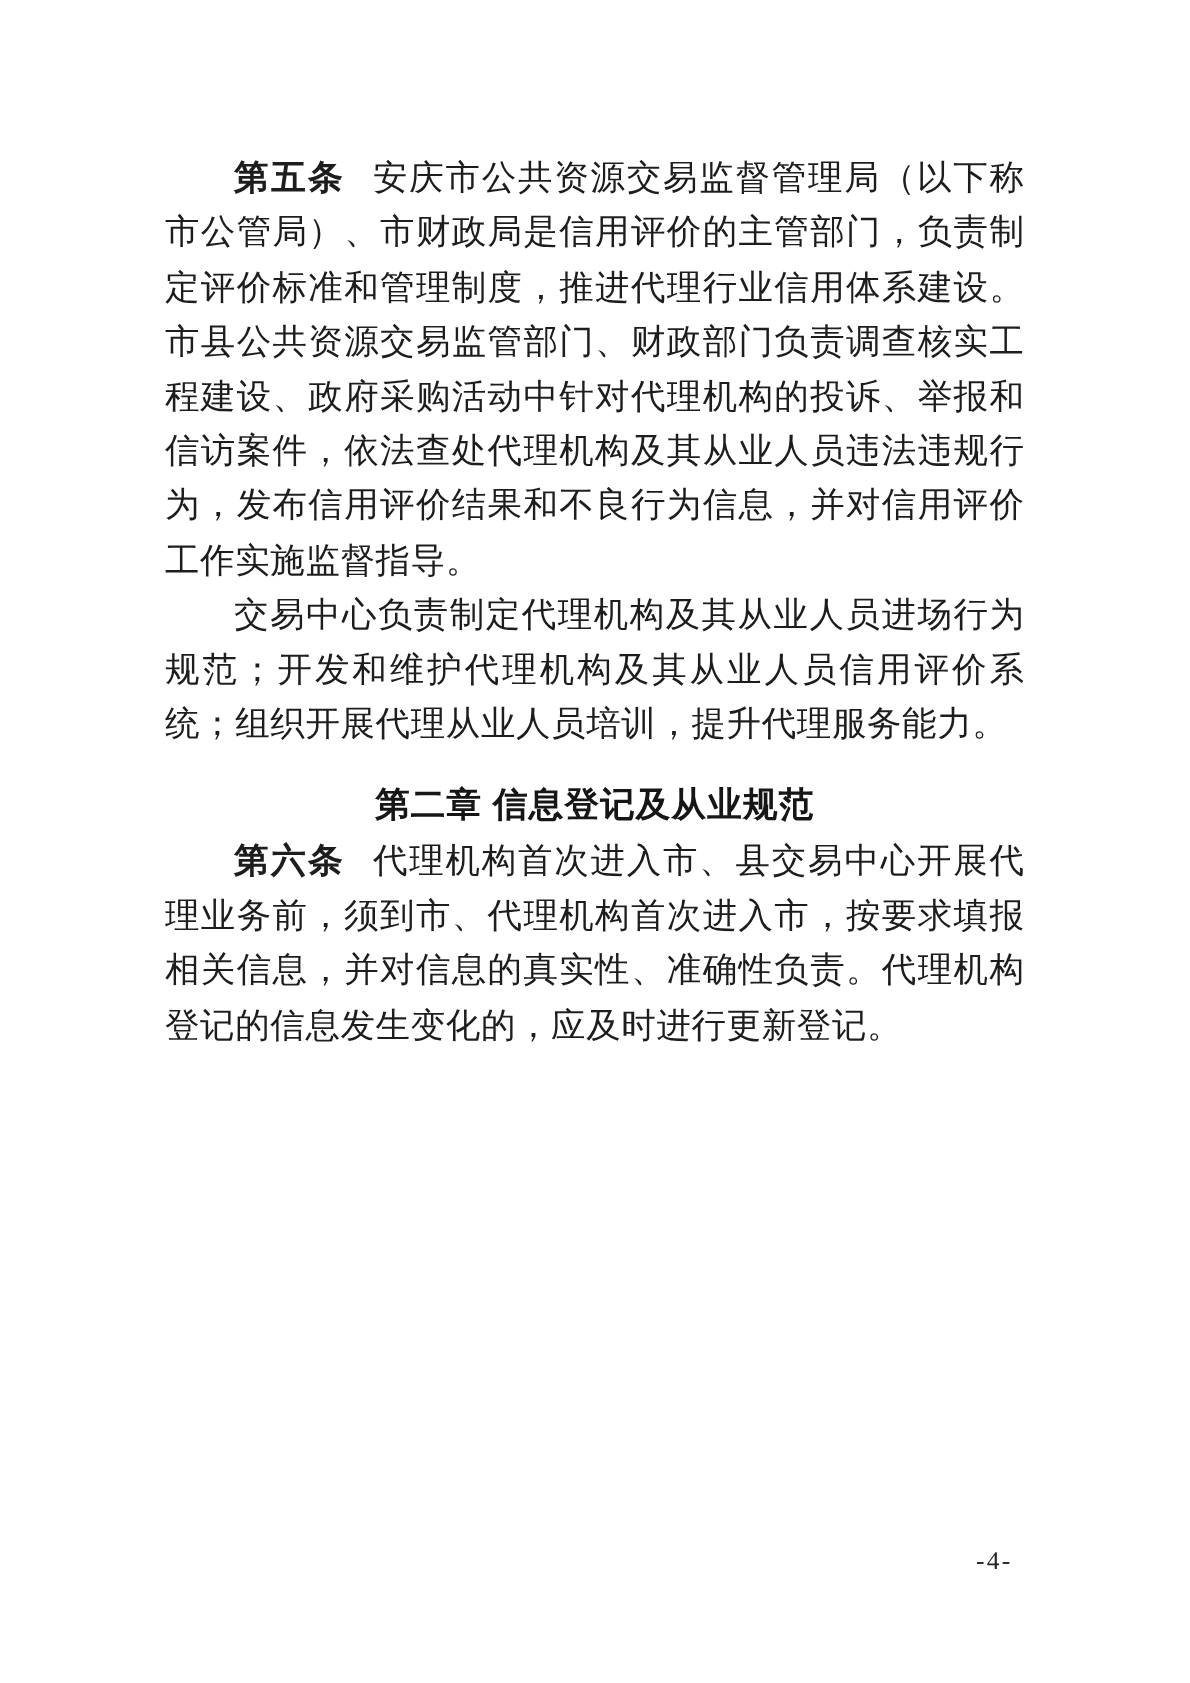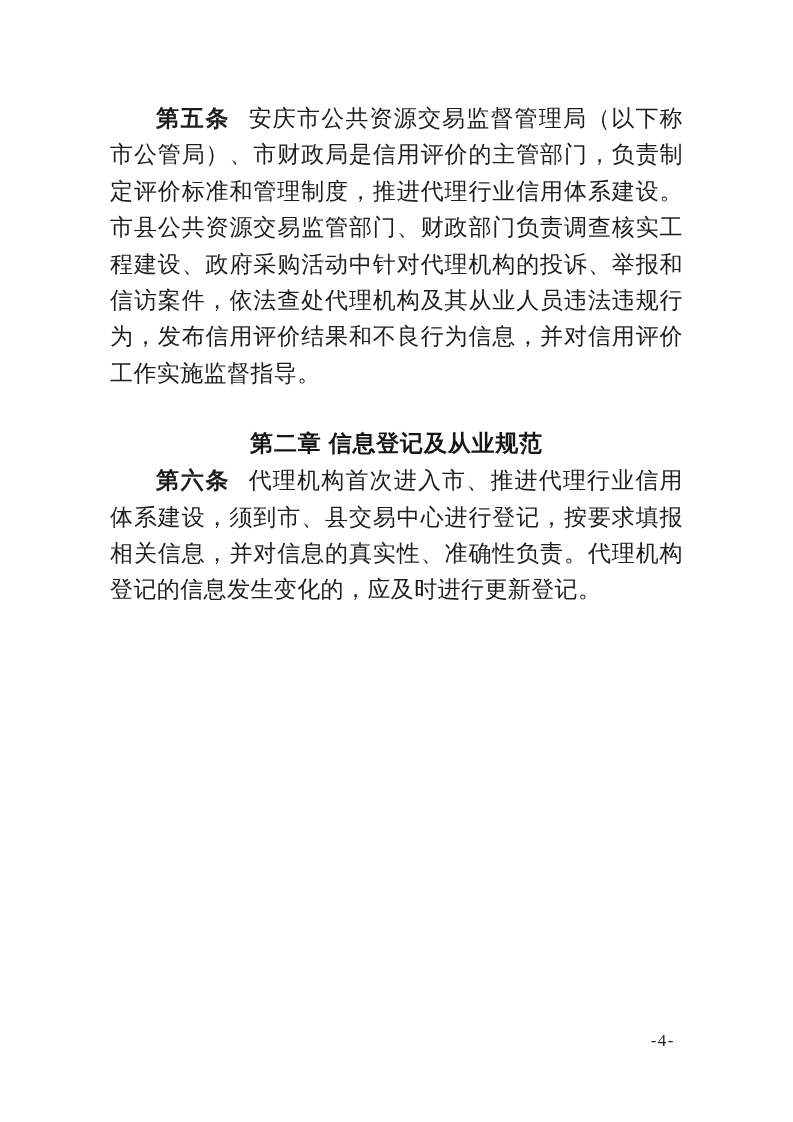--- a/index.html
+++ b/index.html
@@ -37,21 +37,21 @@
     letter-spacing: 0.4px;
   }
   .lead {
     font-weight: bold;
     font-family: "Liberation Sans", "DejaVu Sans", sans-serif;
     margin-right: 0.8em;
     letter-spacing: 1px;
   }
   .lead:empty { display: none; margin: 0; }
   .chapter {
-    margin: 33px 0 0 0;
+    margin: 17px 0 0 0;
     font-size: 23px;
     line-height: 37px;
     font-weight: bold;
     font-family: "Liberation Sans", "DejaVu Sans", sans-serif;
     text-align: center;
     text-indent: 0;
     letter-spacing: 0.8px;
     color: #161616;
   }
   .page-number {
@@ -64,24 +64,25 @@
   }
 </style>
 </head>
 <body>
 
 <div class="sheet">
   <div class="body-text">
 
     <p class="para"><span class="lead">第五条</span><span>安庆市公共资源交易监督管理局（以下称市公管局）、市财政局是信用评价的主管部门，负责制定评价标准和管理制度，推进代理行业信用体系建设。市县公共资源交易监管部门、财政部门负责调查核实工程建设、政府采购活动中针对代理机构的投诉、举报和信访案件，依法查处代理机构及其从业人员违法违规行为，发布信用评价结果和不良行为信息，并对信用评价工作实施监督指导。</span></p>
 
+    <p class="para"><span>交易中心负责制定代理机构及其从业人员进场行为规范；开发和维护代理机构及其从业人员信用评价系统；组织开展代理从业人员培训，提升代理服务能力。</span></p>
 
 
 
     <h2 class="chapter">第二章 信息登记及从业规范</h2>
 
-    <p class="para"><span class="lead">第六条</span><span>代理机构首次进入市、推进代理行业信用体系建设，须到市、县交易中心进行登记，按要求填报相关信息，并对信息的真实性、准确性负责。代理机构登记的信息发生变化的，应及时进行更新登记。</span></p>
+    <p class="para"><span class="lead">第六条</span><span>代理机构首次进入市、县交易中心开展代理业务前，须到市、代理机构首次进入市，按要求填报相关信息，并对信息的真实性、准确性负责。代理机构登记的信息发生变化的，应及时进行更新登记。</span></p>
 
 
   </div>
 
   <div class="page-number">-4-</div>
 </div>
 
 </body></html>

